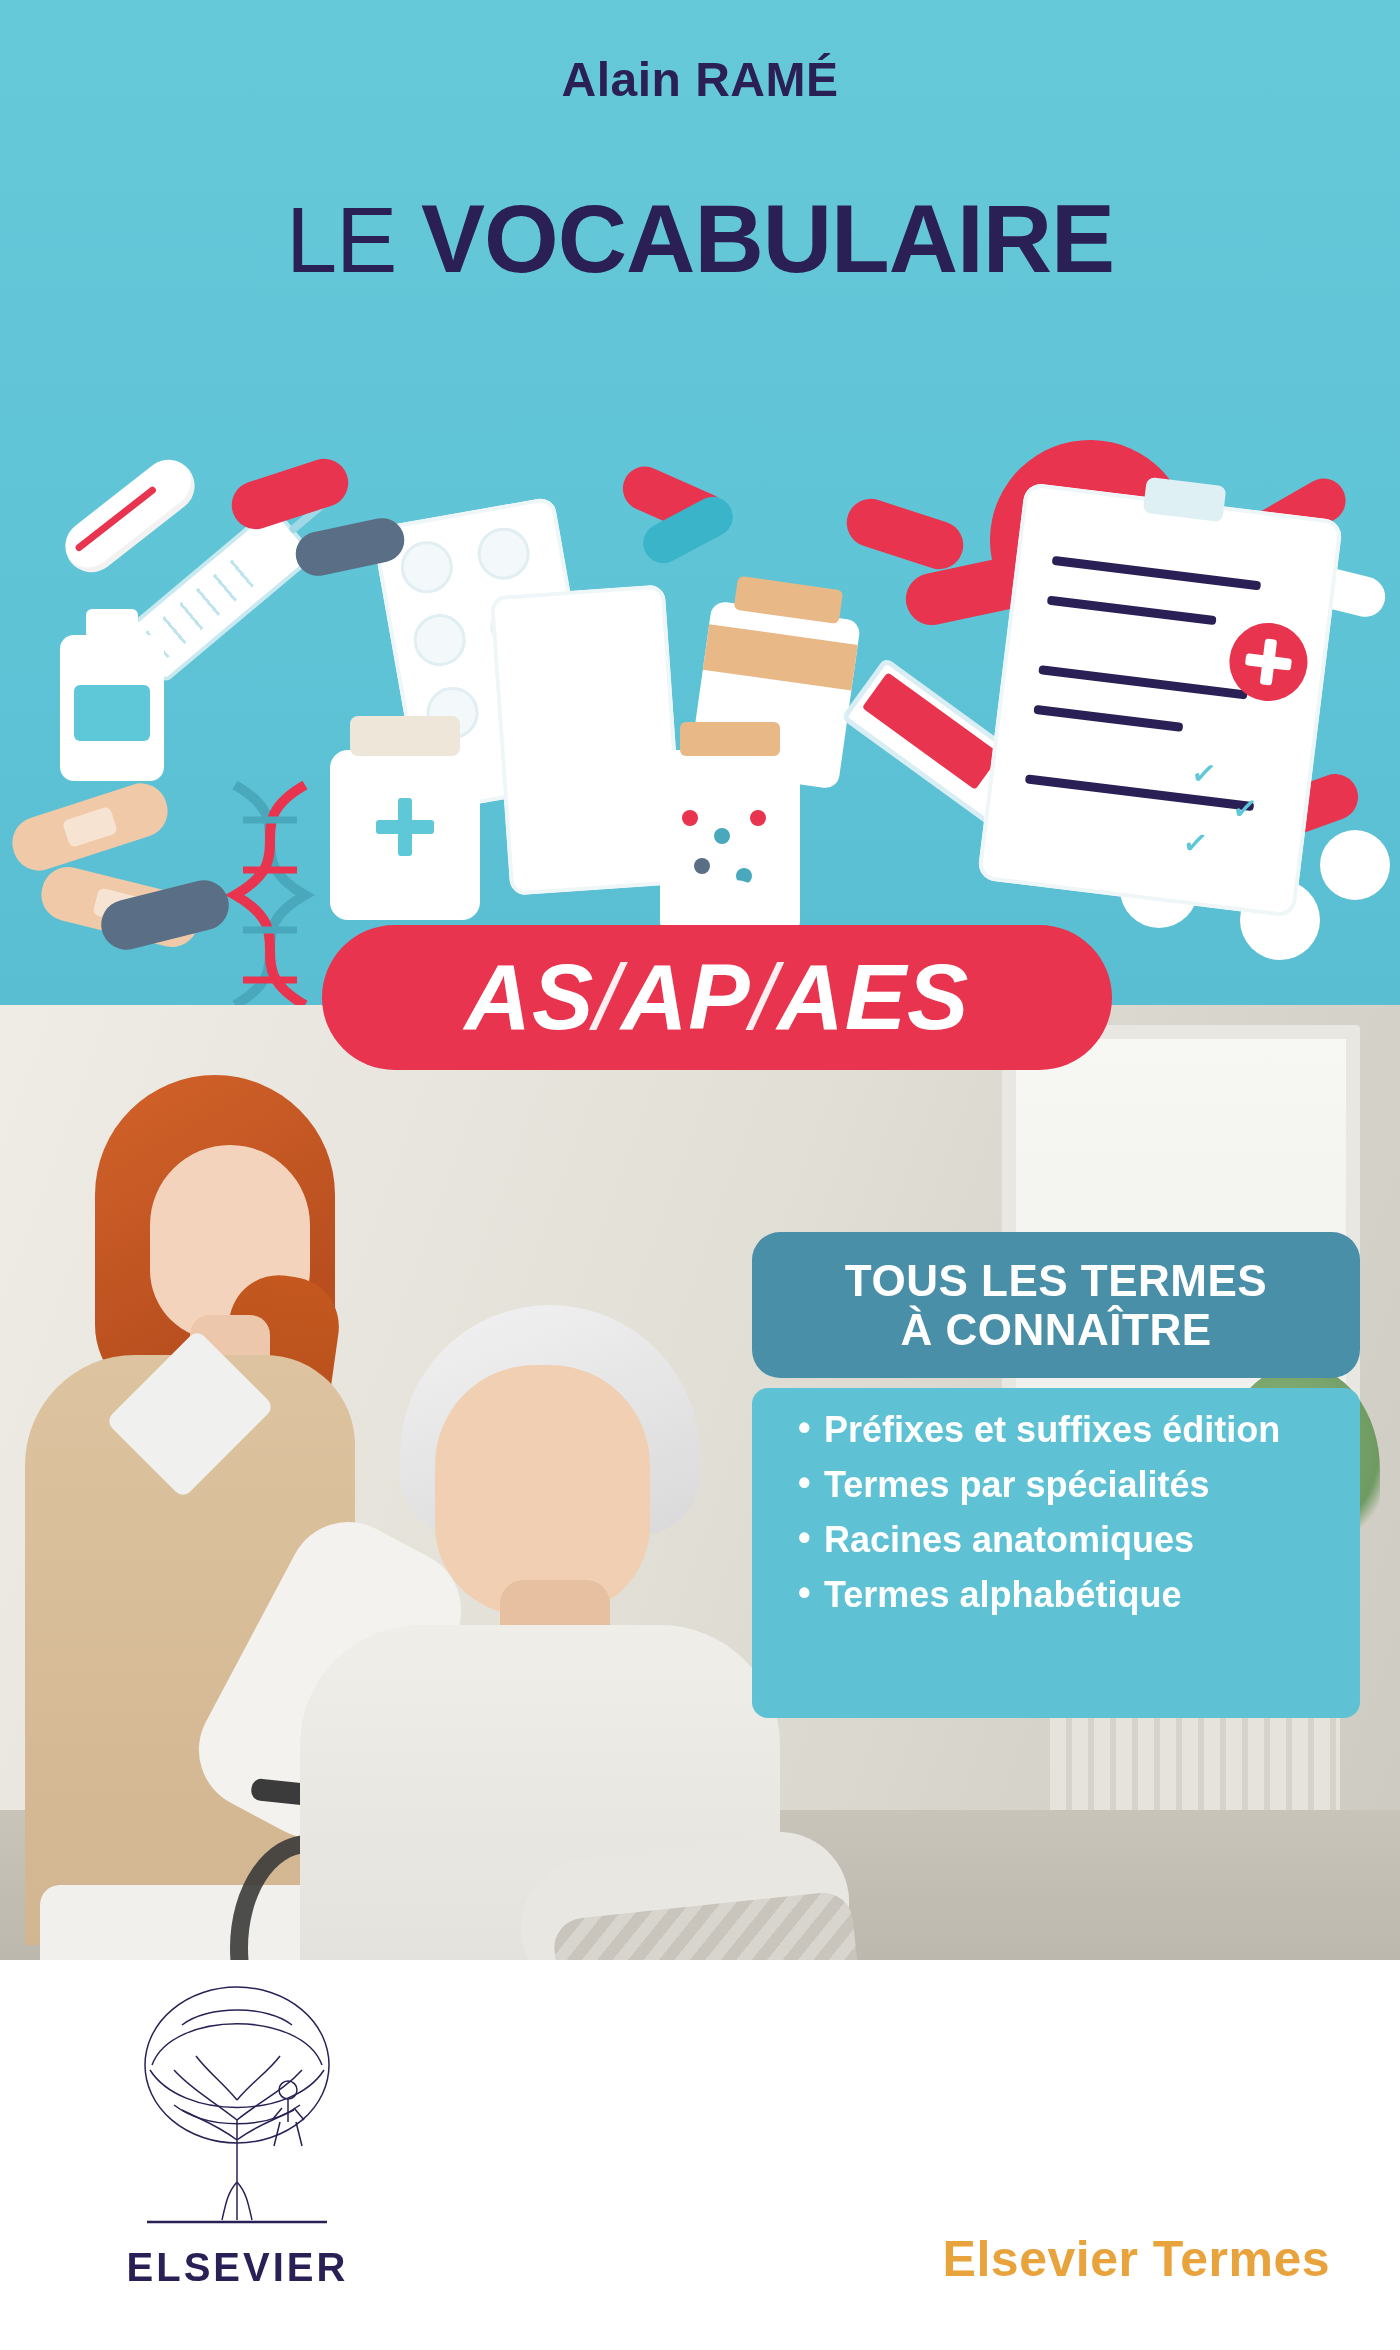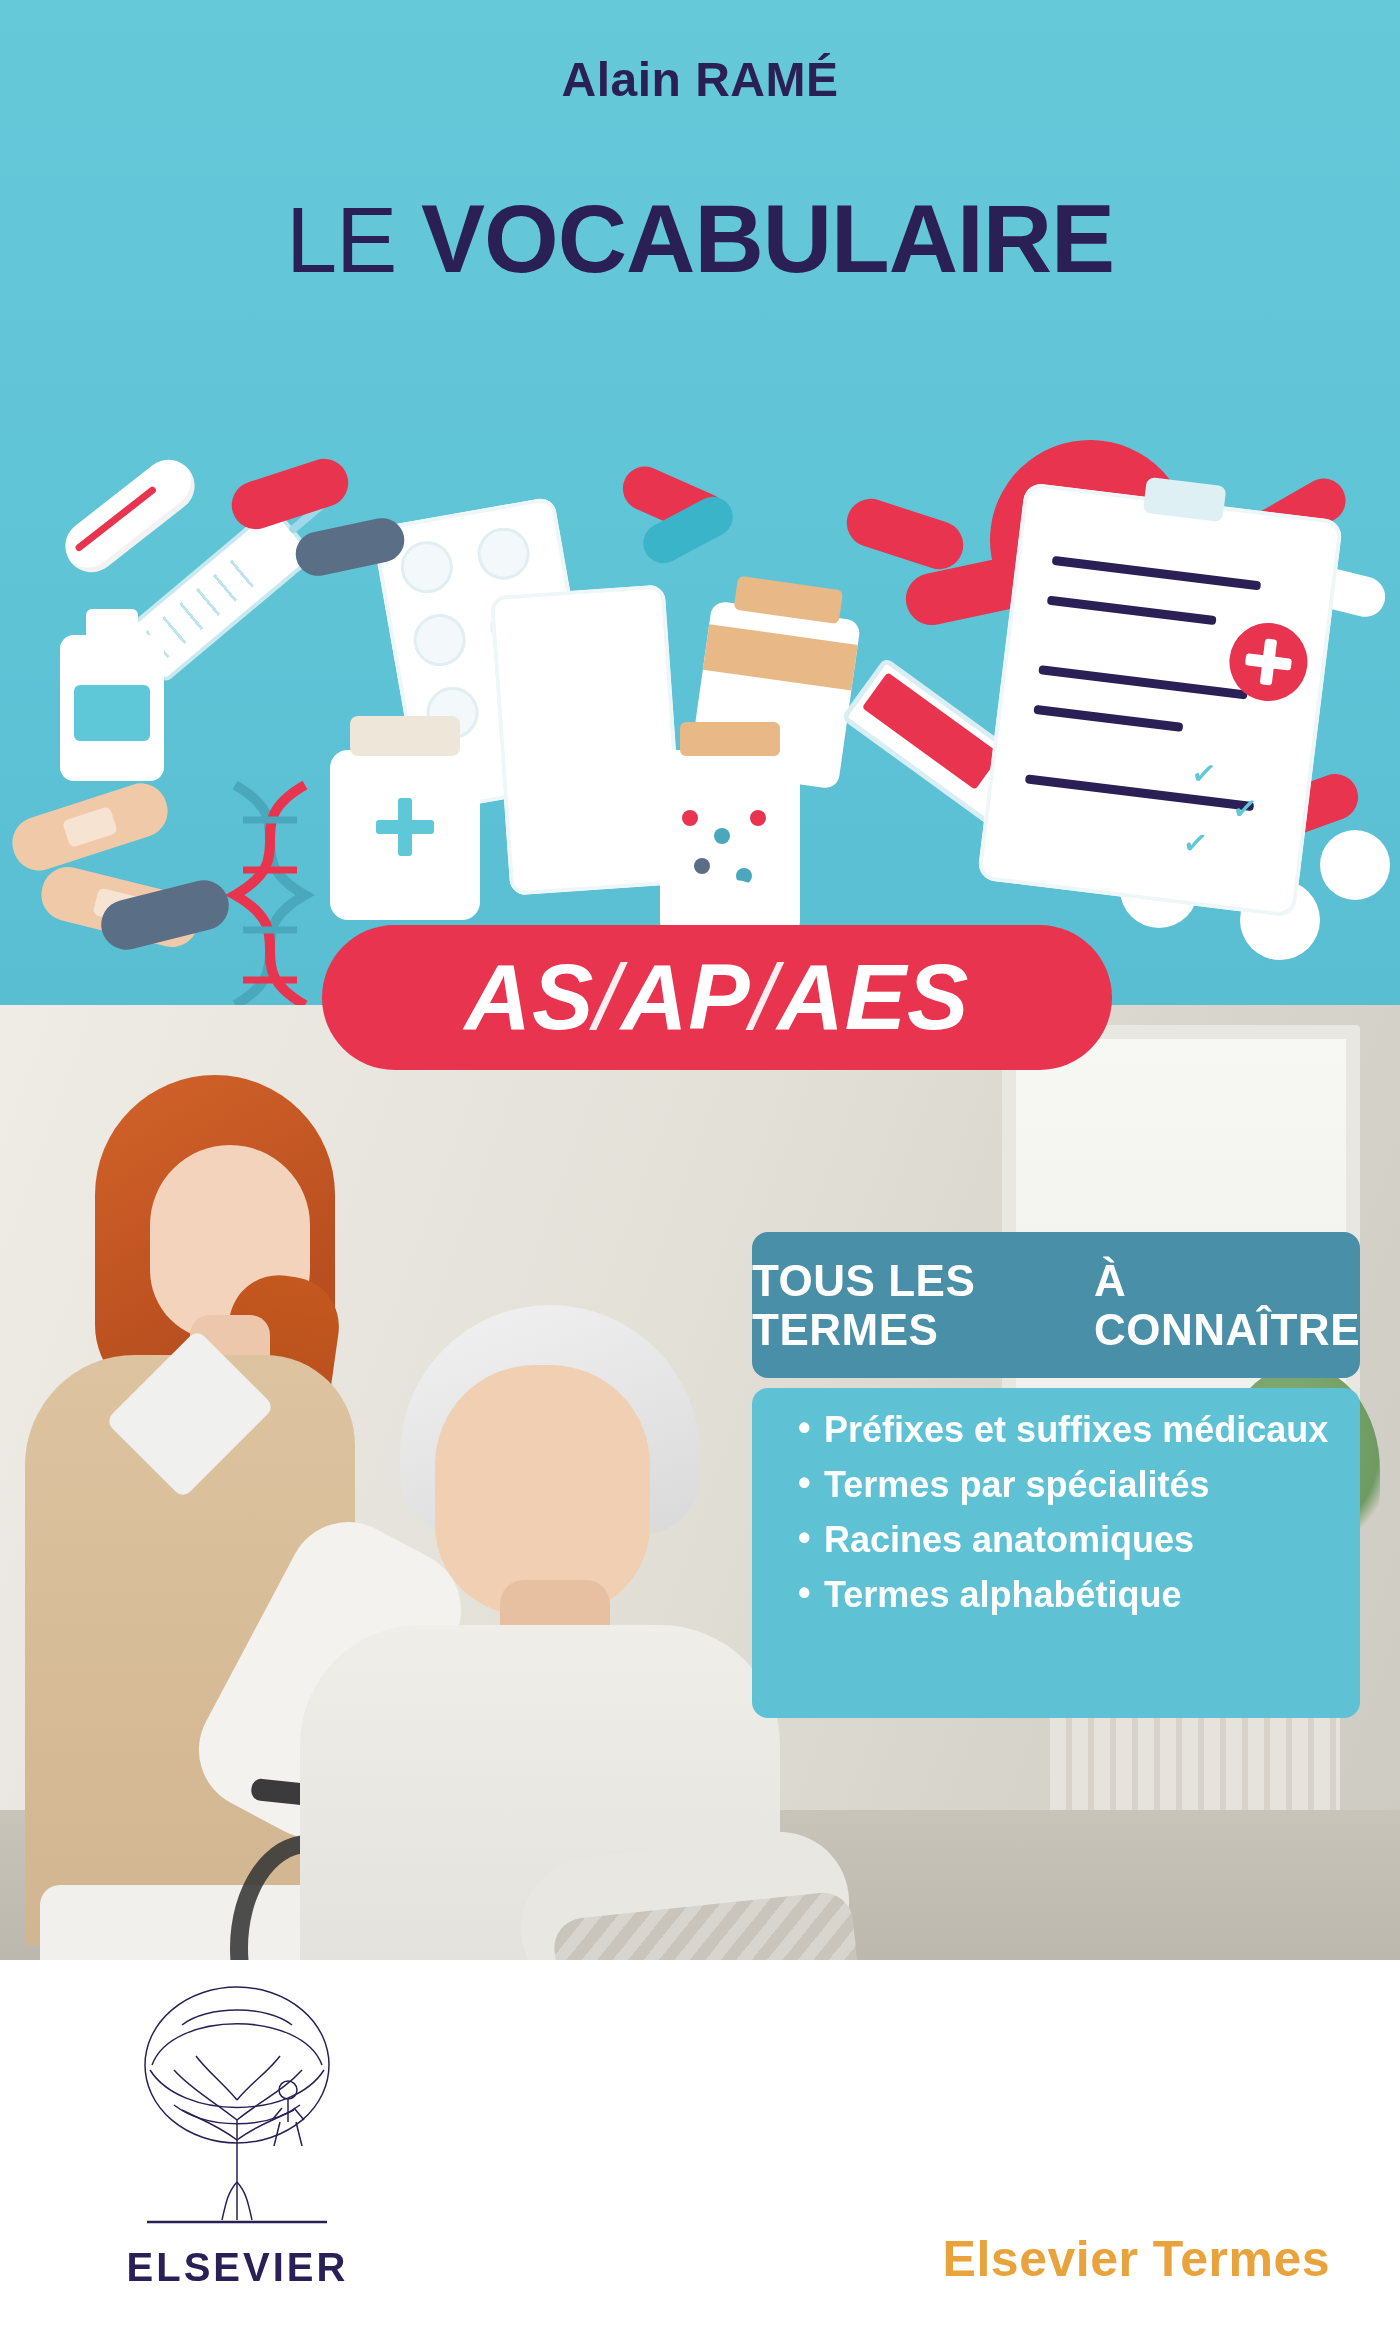--- a/index.html
+++ b/index.html
@@ -428,22 +428,22 @@
     border-radius: 30px;
     transform: rotate(-6deg);
   }
 
   
   .callout-head {
     position:absolute;
     left: 752px; top: 1232px;
     width: 608px; height: 146px;
     background: #4a8fa8;
-    border-radius: 16px;
-    display:flex; flex-direction:row; align-items:center; justify-content:center;
+    border-radius: 28px;
+    display:flex; flex-direction:column; align-items:center; justify-content:center;
     color:#ffffff;
     z-index: 7;
   }
   .callout-head .l1, .callout-head .l2 {
     font-size: 44px; font-weight: 800; letter-spacing: 0.5px; line-height:1.12;
   }
 
   .callout-list {
     position:absolute;
     left: 752px; top: 1388px;
@@ -643,21 +643,21 @@
     <div class="blanket"></div>
   </div>
 
   <div class="callout-head">
     <div class="l1">TOUS LES TERMES</div>
     <div class="l2">À CONNAÎTRE</div>
   </div>
 
   <div class="callout-list">
     <ul>
-      <li>Préfixes et suffixes médicaux</li>
+      <li>Préfixes et suffixes édition</li>
       <li>Termes par spécialités</li>
       <li>Racines anatomiques</li>
       <li>Termes alphabétique</li>
     </ul>
   </div>
 
   <div class="bottom">
     <svg class="logo-tree" viewBox="0 0 250 270">
       <g stroke="#2b2055" stroke-width="1.5" fill="none">
         <ellipse cx="125" cy="95" rx="92" ry="78"></ellipse>

